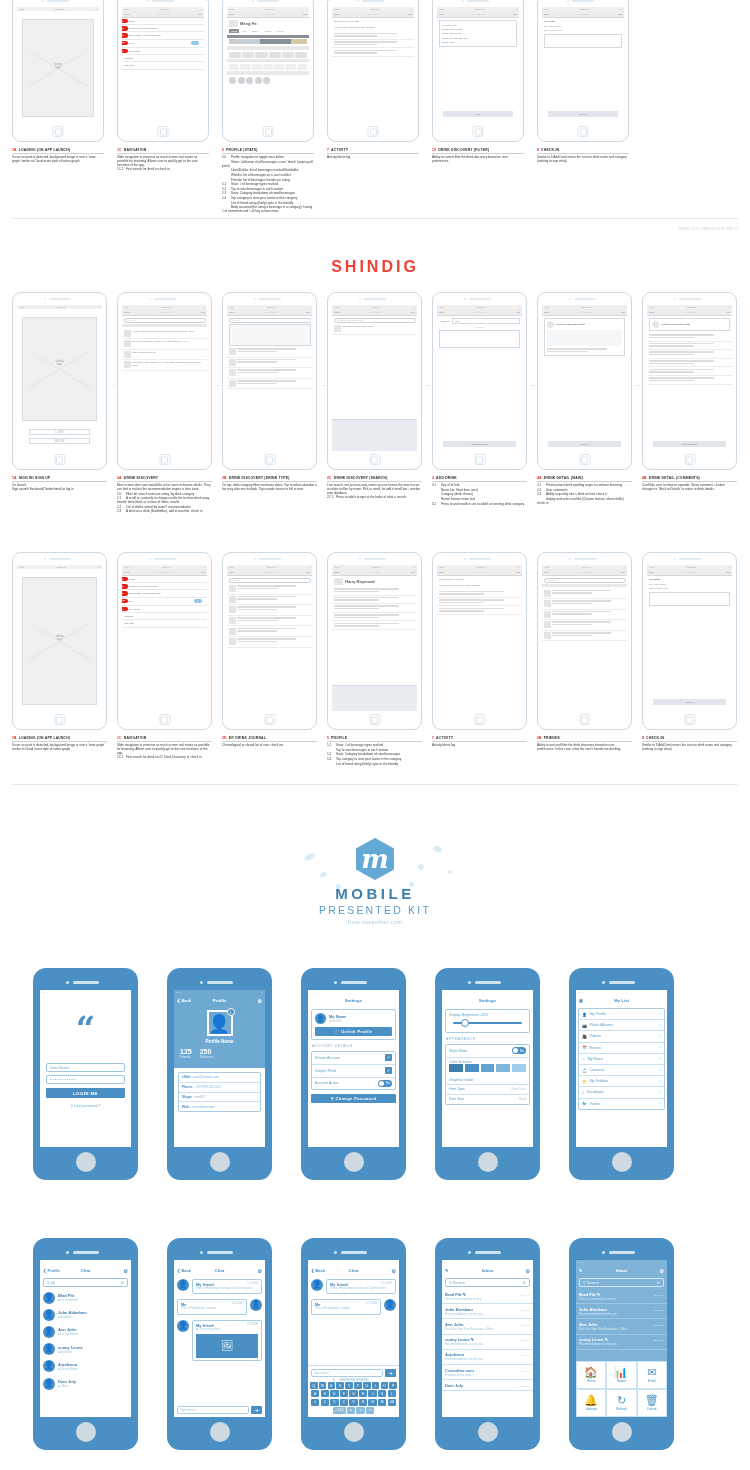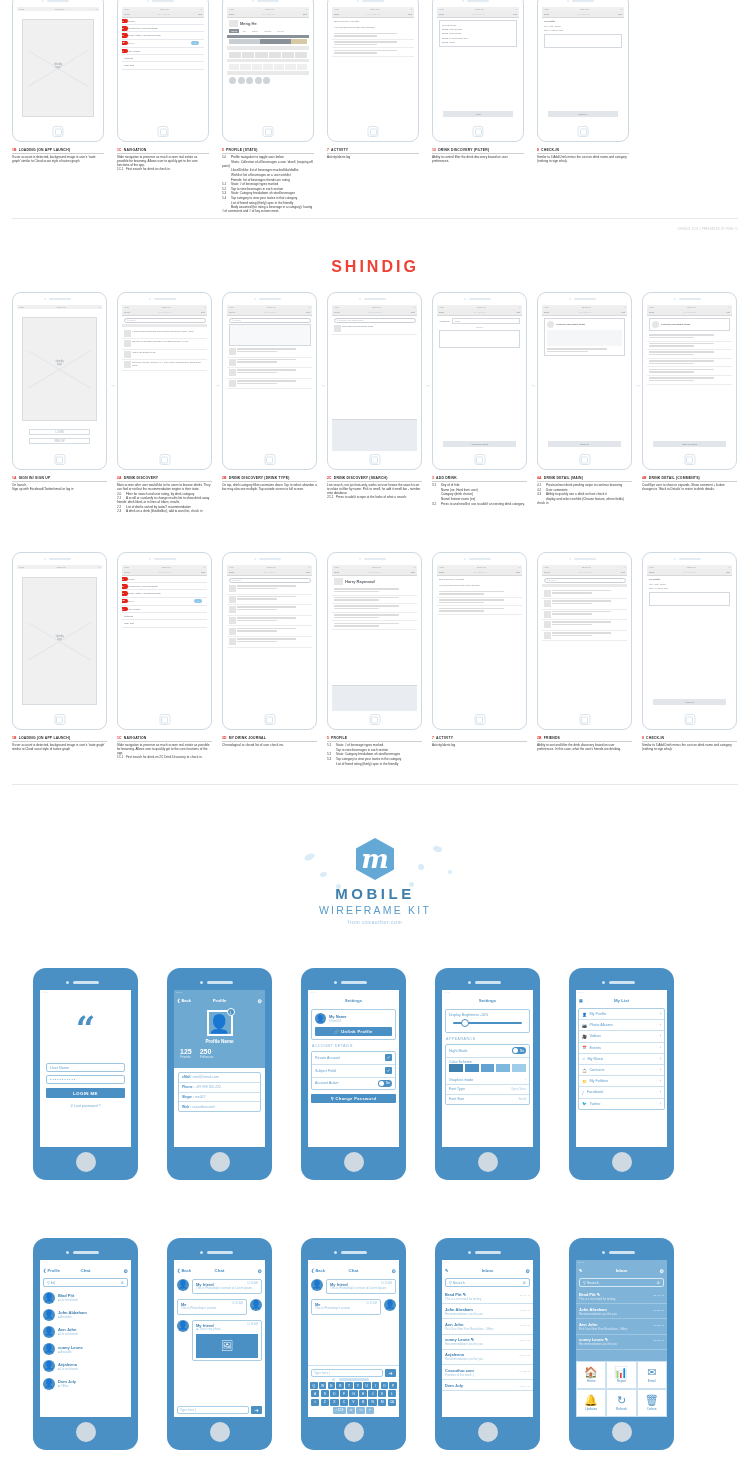--- a/index.html
+++ b/index.html
@@ -1133,21 +1133,21 @@
     <i class="bub" style="width:5px;height:5px;left:-20px;top:46px;"></i>
     <i class="bub" style="width:9px;height:6px;right:-48px;top:8px;transform:rotate(20deg);"></i>
     <i class="bub" style="width:6px;height:6px;right:-30px;top:26px;"></i>
     <i class="bub" style="width:4px;height:4px;right:-58px;top:32px;"></i>
     <i class="bub" style="width:5px;height:5px;right:-20px;top:44px;"></i>
     <div class="hex">
       <span>m</span>
     </div>
   </div>
   <div class="lg1">MOBILE</div>
-  <div class="lg2">WIREFRAME KIT</div>
+  <div class="lg2">PRESENTED KIT</div>
   <div class="lg3">from cssauthor.com</div>
 </div>
 
 <div class="row" id="bluerow1" style="left:33px;top:968px;gap:29px;">
     <div class="bp">
       <div class="sp"></div>
       <div class="bscreen">
     <div class="bstat">
   <span class="dots">•••••</span>
           <span>▭</span>

